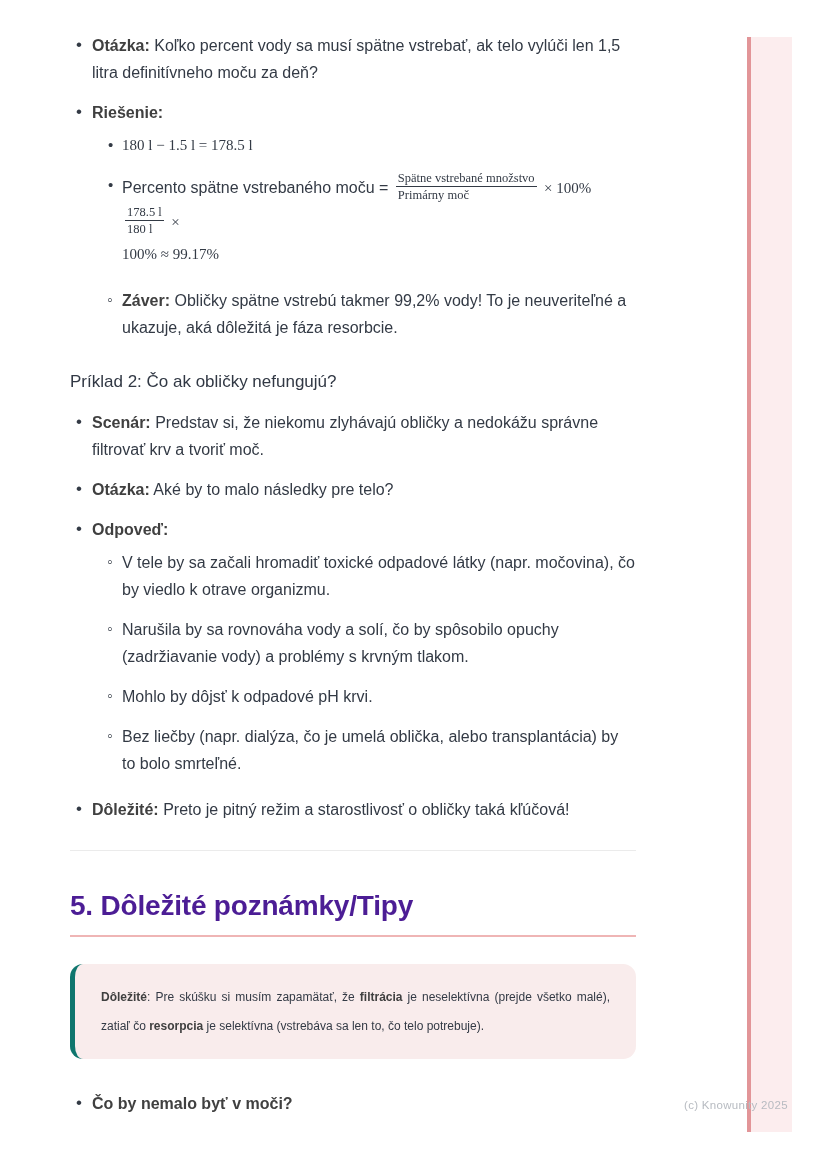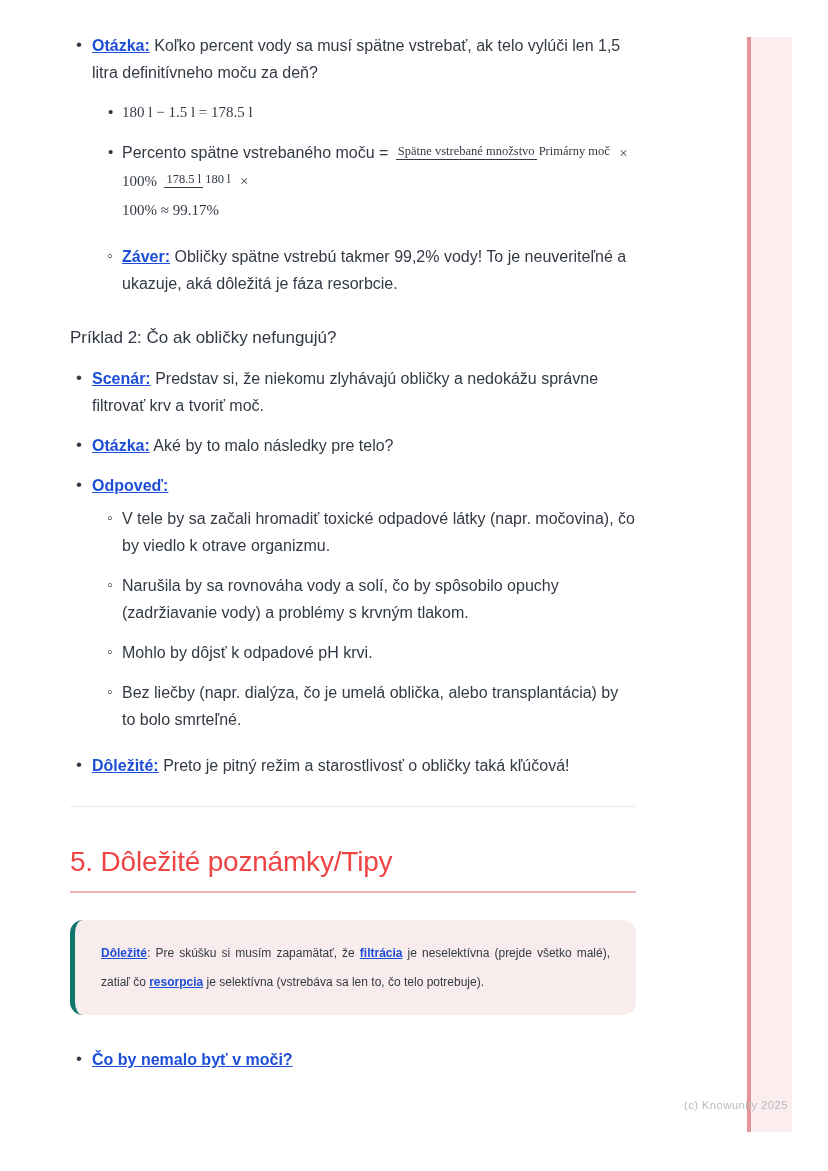--- a/index.html
+++ b/index.html
@@ -9,33 +9,33 @@
   }
   .content{position:absolute;left:70px;top:32px;width:566px;}
   .li{position:relative;font-size:16px;line-height:27px;margin:0 0 13px 0;}
   .l1{padding-left:22px;}
   .l1::before{content:"•";position:absolute;left:6px;top:-1px;font-size:17px;}
   .l2{padding-left:52px;}
   .l2.disc::before{content:"•";position:absolute;left:38px;top:-1px;font-size:15px;}
   .l2.circ::before{content:"◦";position:absolute;left:37px;top:-1px;font-size:16px;}
   .tight{margin-bottom:6px;}
   .gap-top{margin-top:19px;}
-  b{font-weight:bold;color:#1d4ed8;text-decoration:underline;}
+  b{font-weight:bold;color:#404040;}
   .math{font-family:"Liberation Serif",serif;font-size:15px;color:#333a45;}
   .mathblock{display:block;margin-top:2px;}
   .frac{
-    display:inline-flex;flex-direction:row;vertical-align:middle;
+    display:inline-flex;flex-direction:column;vertical-align:middle;
     font-family:"Liberation Serif",serif;font-size:12.5px;line-height:1.3;margin:0 3px;
     position:relative;top:-2px;
   }
   .frac .num{border-bottom:1px solid #333a45;padding:0 2px;}
   .frac .den{padding:0 2px;}
   .subheading{font-size:17px;font-weight:normal;color:#313844;margin:31px 0 17px 0;}
   .divider{border:none;border-top:1px solid #ebebeb;margin:27px 0 0 0;width:566px;}
-  .h2red{font-size:28px;font-weight:normal;color:#ef4444;margin:39px 0 0 0;letter-spacing:-0.2px;}
+  .h2red{font-size:28px;font-weight:bold;color:#4c1d95;margin:39px 0 0 0;letter-spacing:-0.2px;}
   .h2rule{border:none;border-top:2px solid #efb5b5;margin:13px 0 0 0;width:566px;}
   .callout{
     margin-top:27px;background:#f9ecec;border-left:5px solid #0f766e;border-radius:13px;
     padding:19px 26px 19px 26px;font-size:12px;line-height:28.5px;text-align:justify;
     color:#333a45;
   }
   .after-callout{margin-top:31px;}
   .pink-strip{
     position:absolute;left:747px;top:37px;width:41px;height:1095px;
     background:#fcedee;border-left:4px solid #e29598;z-index:1;
@@ -51,20 +51,23 @@
 <div class="pink-strip"></div>
 <div class="watermark">(c) Knowunity 2025</div>
 
 <div class="content">
 
   <div class="li l1">
     <b>Otázka:</b>
     <span>Koľko percent vody sa musí spätne vstrebať, ak telo vylúči len 1,5 litra definitívneho moču za deň?</span>
   </div>
 
+  <div class="li l1 tight">
+    <b>Riešenie:</b>
+  </div>
 
   <div class="li l2 disc">
     <span class="math mathblock">180 l − 1.5 l = 178.5 l</span>
   </div>
 
   <div class="li l2 disc">
     <span>Percento spätne vstrebaného moču =</span>
     <span class="frac">
         <span class="num">Spätne vstrebané množstvo</span>
         <span class="den">Primárny moč</span>

